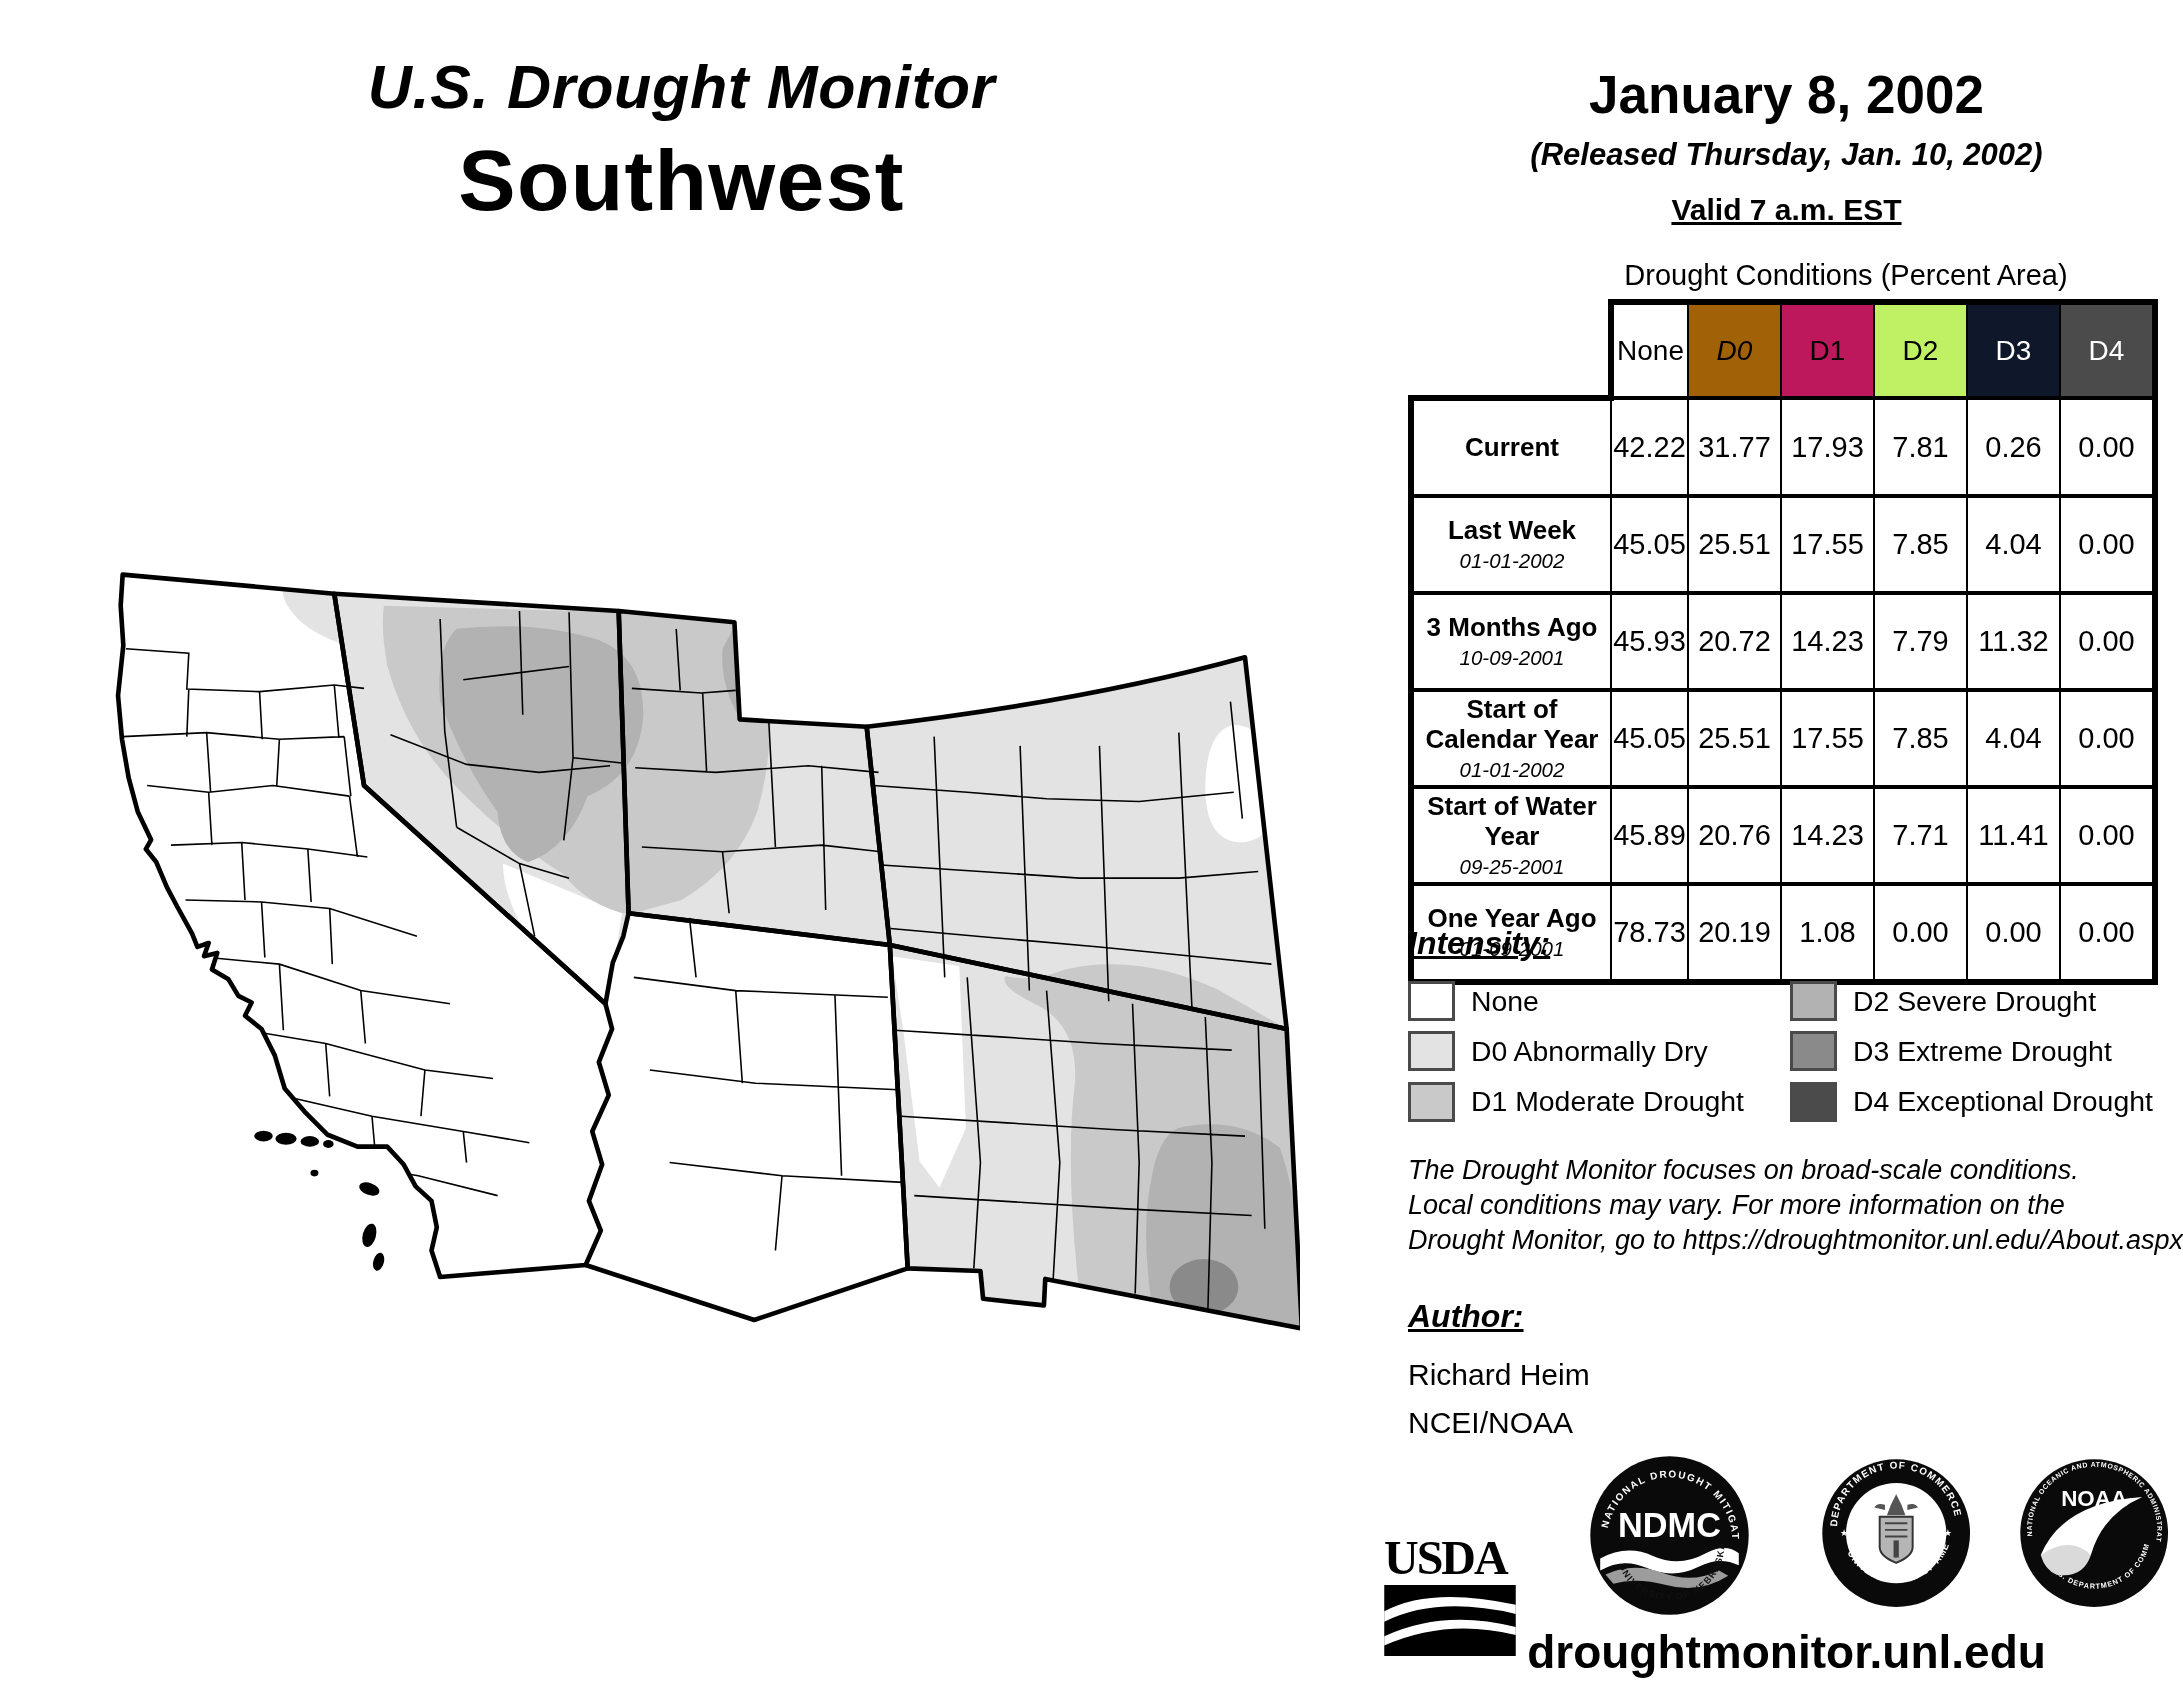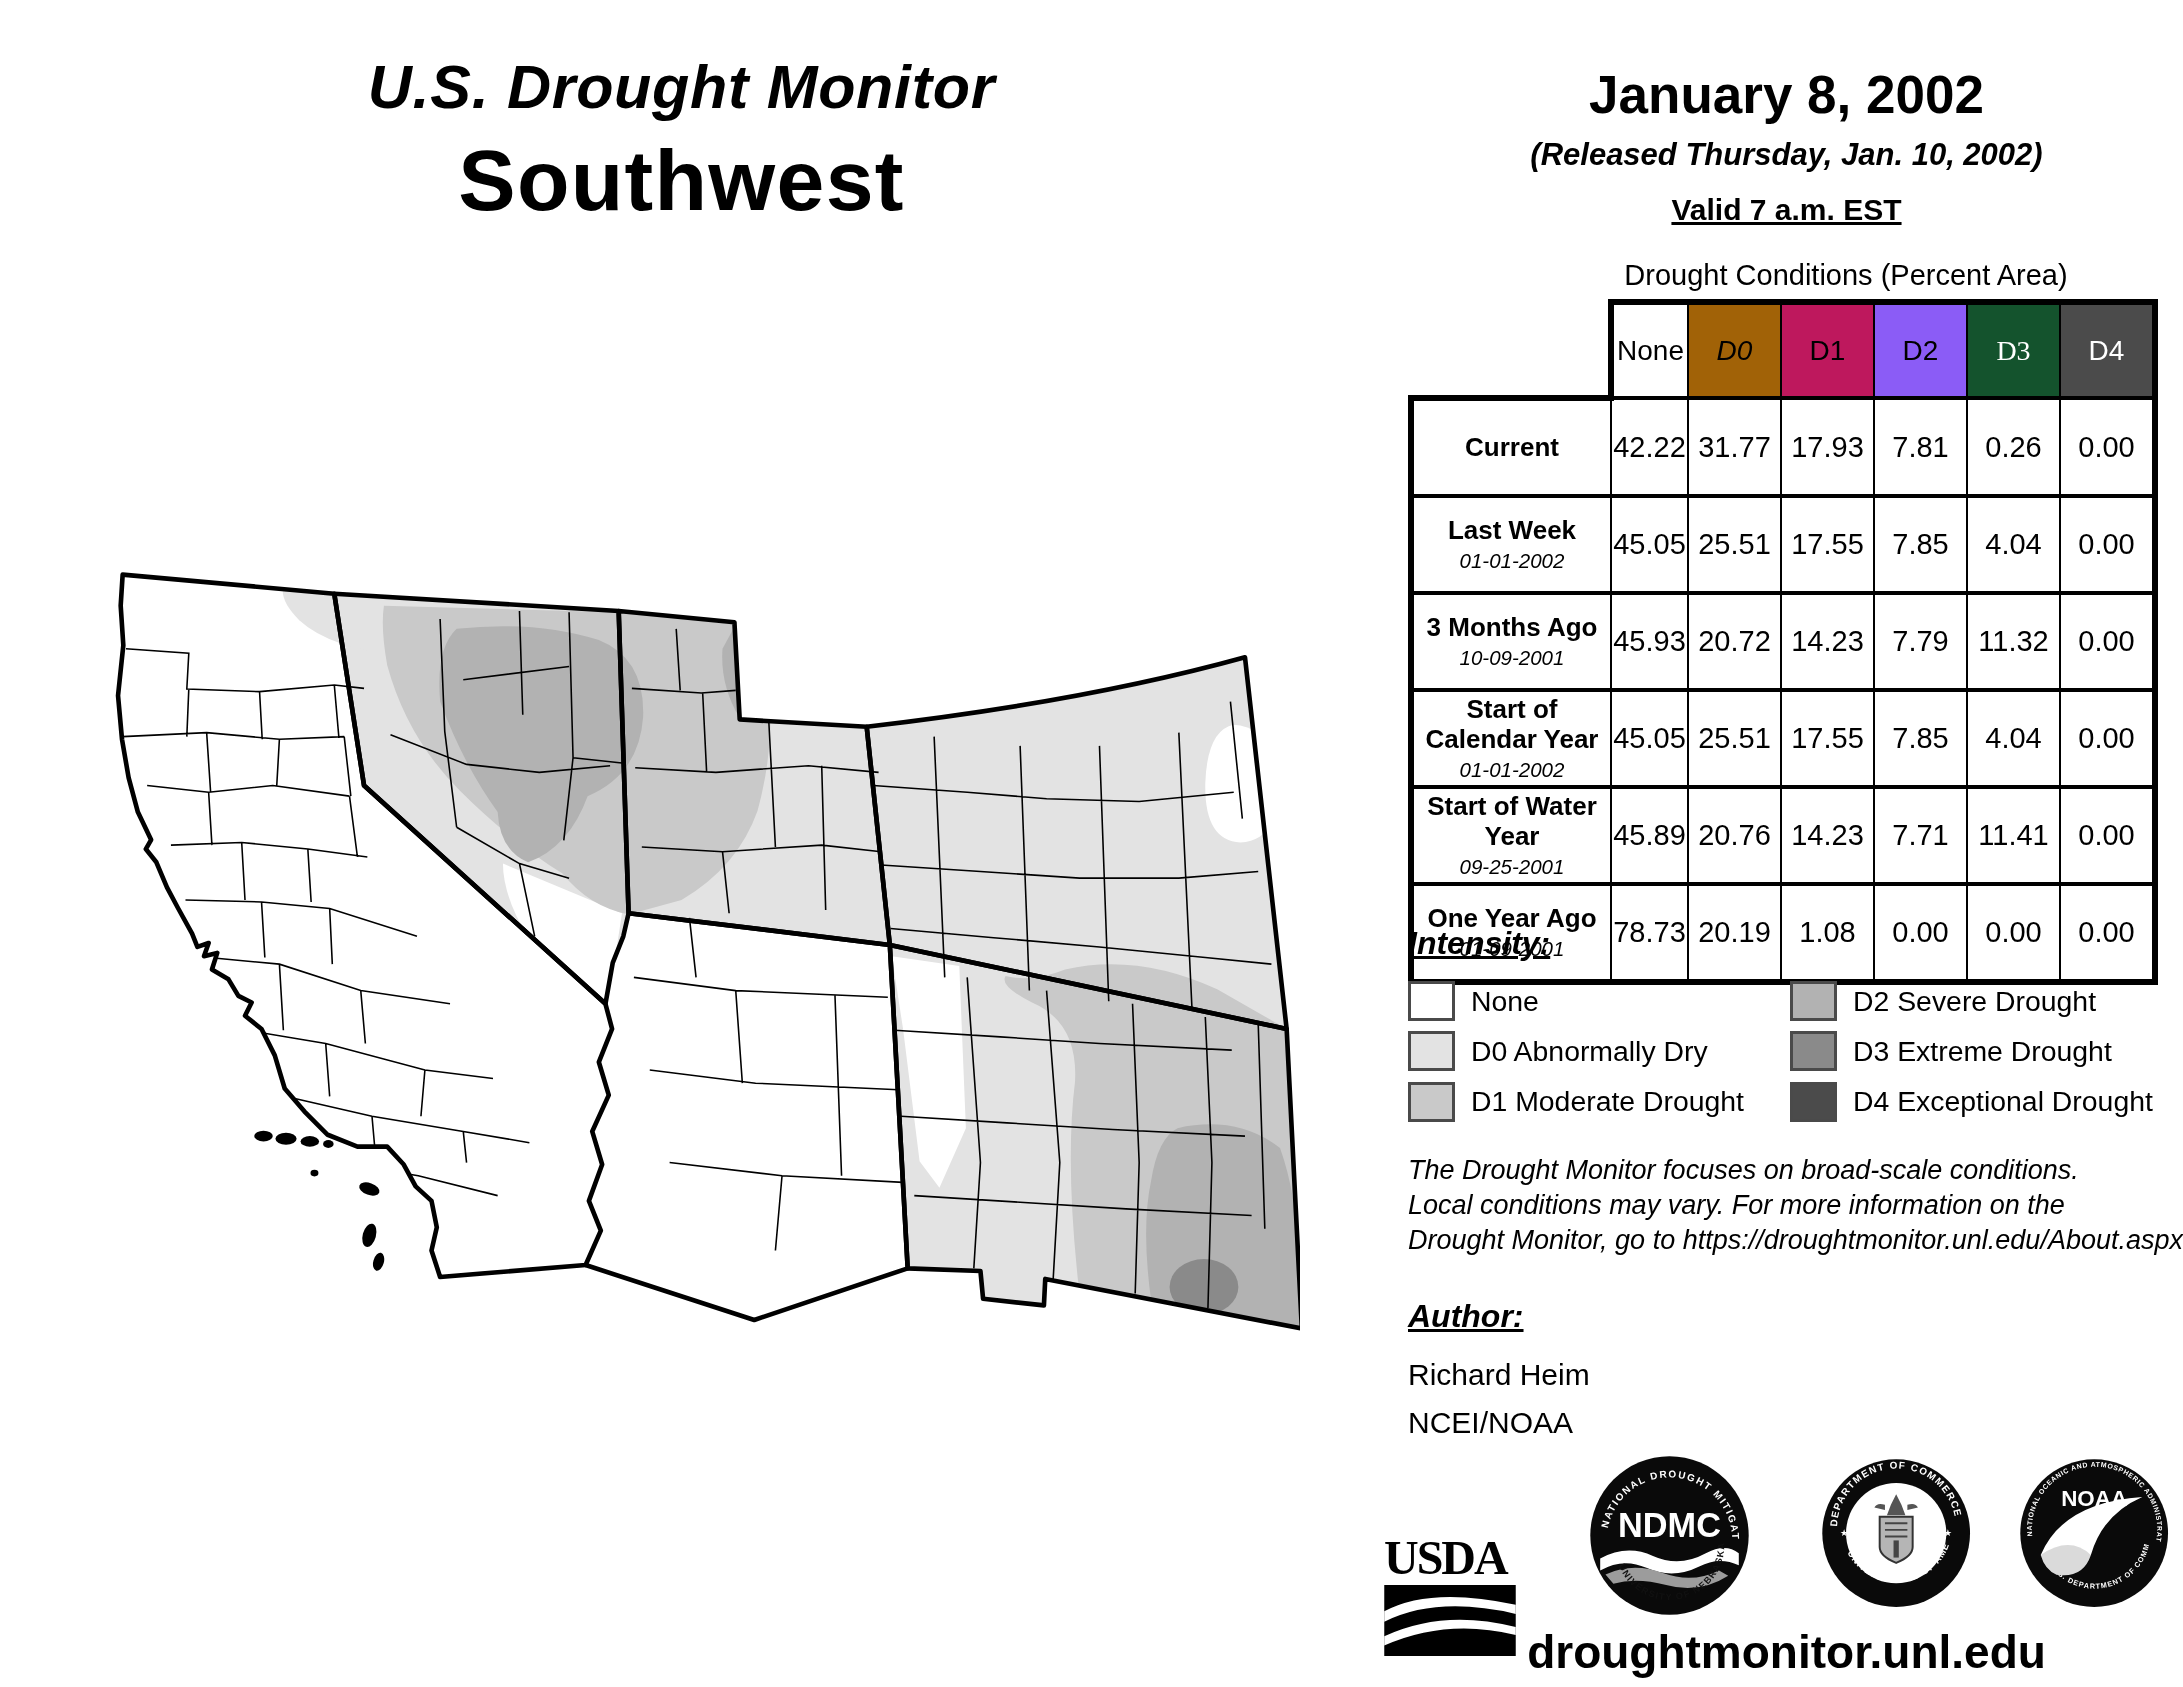--- a/index.html
+++ b/index.html
@@ -82,22 +82,22 @@
 
 <div class="tbl-title">Drought Conditions (Percent Area)</div>
 
 <table class="dm">
   <tbody>
       <tr>
     <td class="cell-blank"></td>
     <th class="c-none bt bl" style="background-color: rgb(255, 255, 255);">None</th>
     <th class="c-d bt" style="background-color: #a16207; font-style: italic;">D0</th>
     <th class="c-d bt" style="background-color: #be185d;">D1</th>
-    <th class="c-d bt" style="background-color: #8b5cf6;">D2</th>
-    <th class="c-d bt txt-w" style="background-color: #14532d; font-family: Liberation Serif, serif;">D3</th>
+    <th class="c-d bt" style="background-color: #bef264;">D2</th>
+    <th class="c-d bt txt-w" style="background-color: #0f172a;">D3</th>
     <th class="c-d bt br txt-w" style="background-color: rgb(75, 75, 75);">D4</th>
   </tr>
   <tr>
     <td class="rowlbl bt bl">
       <div class="lbl-main">Current</div>
     </td>
     <td>42.22</td>
     <td>31.77</td>
     <td>17.93</td>
     <td>7.81</td>

